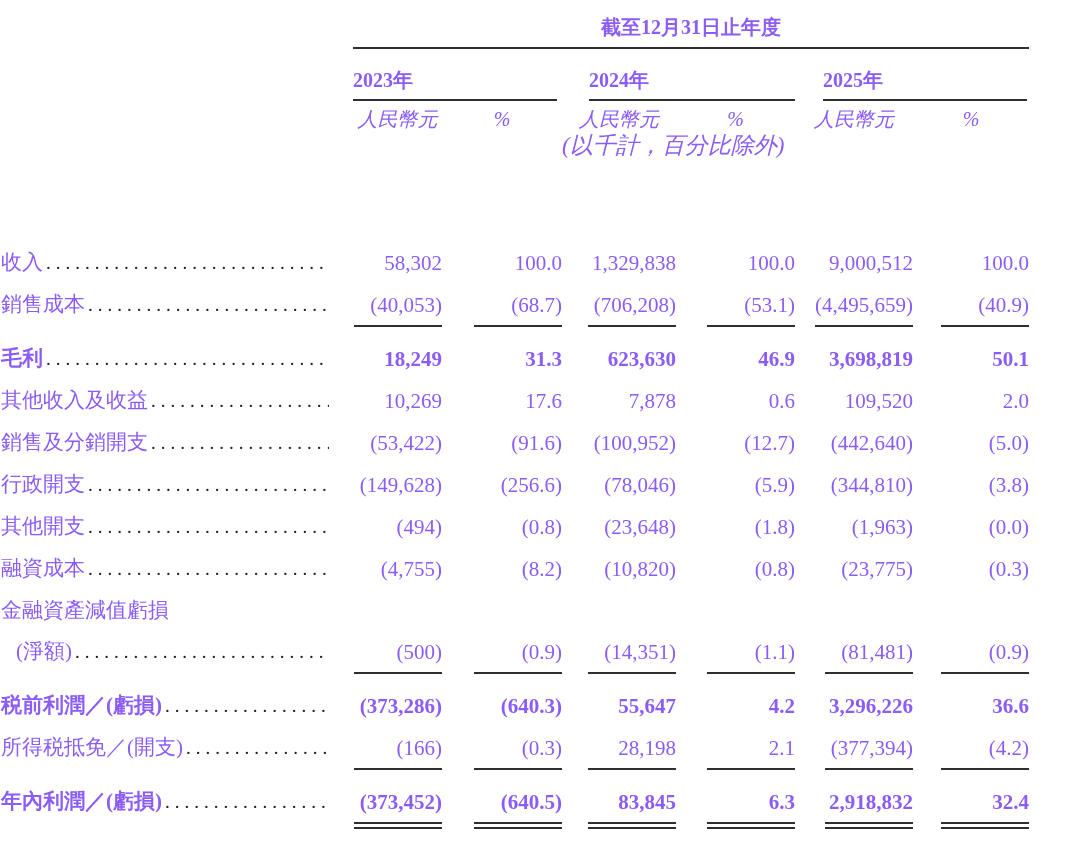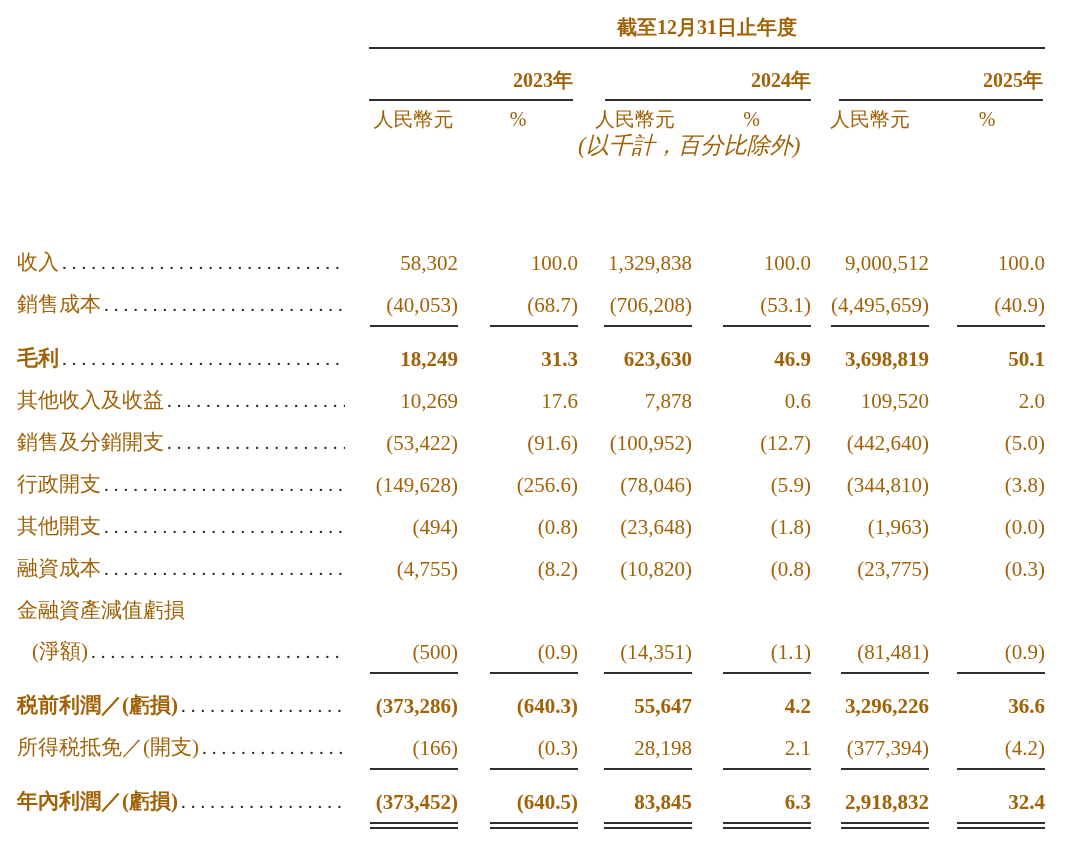--- a/index.html
+++ b/index.html
@@ -6,24 +6,24 @@
     margin: 0; padding: 0;
     background: #ffffff;
   }
   body {
     width: 1080px; height: 868px;
     overflow: hidden;
   }
   .page {
     box-sizing: border-box;
     width: 1080px; height: 868px;
-    padding: 14px 0 0 17px;
+    padding: 14px 0 0 1px;
     background: #ffffff;
     font-family: "Liberation Serif", "DejaVu Serif", serif;
-    color: #a16207;
+    color: #8b5cf6;
   }
   table.fin {
     border-collapse: collapse;
     table-layout: fixed;
     width: 1028px;
   }
   col.c-label { width: 352px; }
   col.c1 { width: 89px; }
   col.c2 { width: 120px; }
   col.c3 { width: 114px; }
@@ -37,33 +37,34 @@
   .period-box {
     text-align: center;
     font-weight: 700;
     font-size: 20px;
     line-height: 26px;
     padding-bottom: 7px;
     border-bottom: 2.5px solid #2f2f2f;
   }
   tr.h-years td { padding-top: 6px; }
   .year-box {
-    text-align: right;
+    text-align: left;
     font-weight: 700;
     font-size: 20px;
     line-height: 26px;
     padding-bottom: 6px;
     border-bottom: 2.5px solid #2f2f2f;
   }
   td.g1 .year-box { margin-right: 5px; }
   td.g2 .year-box { margin-left: 27px; margin-top: 12px; }
   td.g3 .year-box { margin-left: 28px; margin-right: 2px; }
   tr.h-sub td {
     padding-top: 6px;
     text-align: center;
+    font-style: italic;
     font-size: 20px;
     line-height: 25px;
   }
   tr.h-note td {
     padding-top: 2px;
     font-style: italic;
     font-size: 23px;
     line-height: 24px;
   }
 

